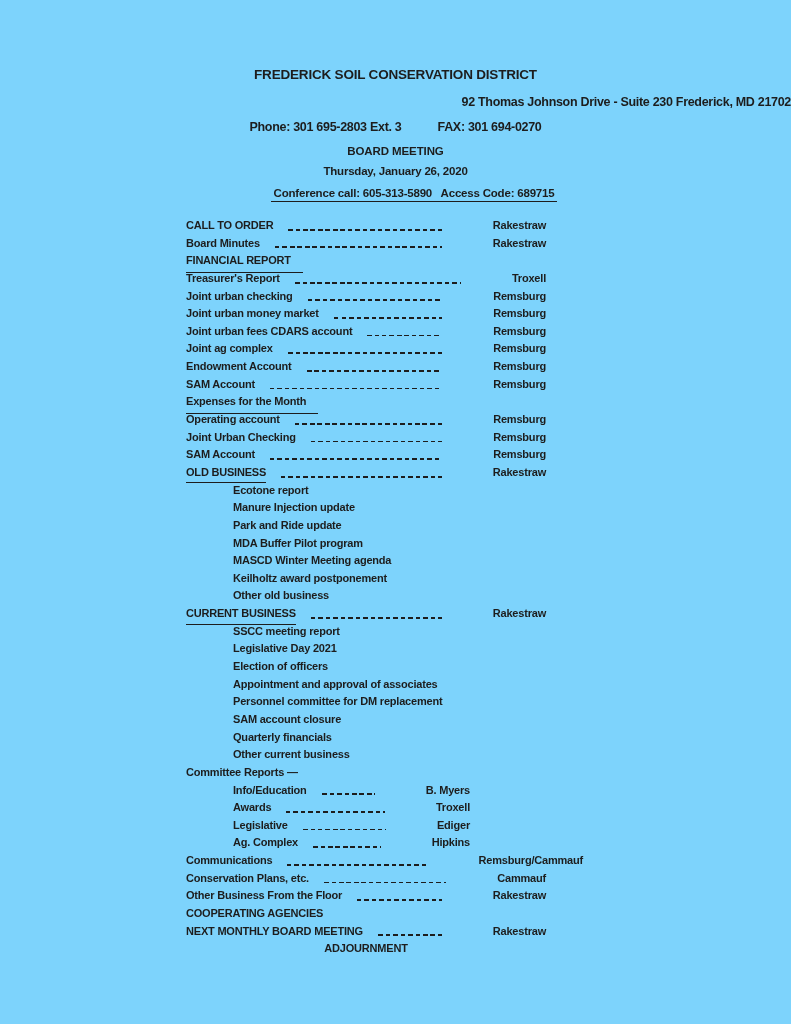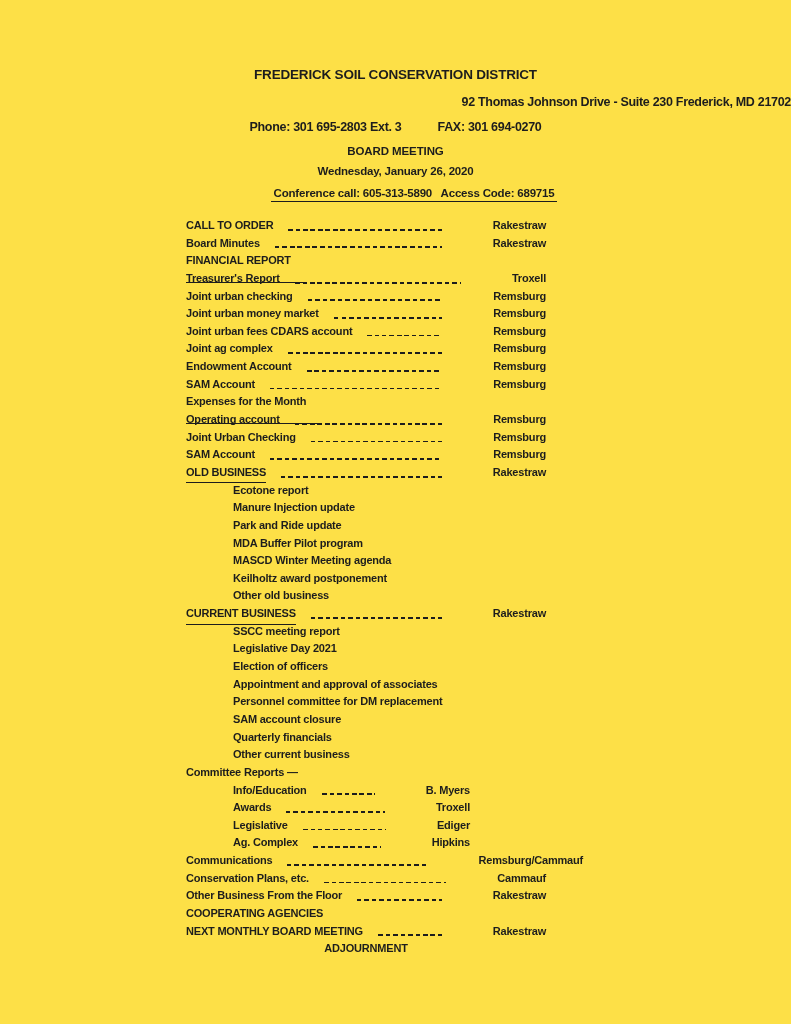--- a/index.html
+++ b/index.html
@@ -1,19 +1,19 @@
 <!DOCTYPE html>
 <html><head>
 <meta charset="utf-8">
 <style>
   html,body{margin:0;padding:0;background:#ffffff;}
   .page{
     position:relative;
     width:791px;height:1024px;
-    background:#fde047;
+    background:#7dd3fc;
     color:#1d1d1d;
     font-family:"Liberation Sans","DejaVu Sans",sans-serif;
     font-weight:700;
     overflow:hidden;
   }
   
   .header{position:absolute;top:66px;left:0;width:100%;text-align:center;}
   .org{font-size:13.5px;line-height:17px;letter-spacing:-0.2px;}
   .address{font-size:12.5px;line-height:16px;margin-top:11px;letter-spacing:-0.3px;text-align:right;}
   .phoneline{font-size:12.5px;line-height:16px;margin-top:9px;letter-spacing:-0.3px;}
@@ -32,21 +32,21 @@
   }
   
   .agenda{
     position:absolute;left:186px;top:219px;width:360px;
     font-size:11px;letter-spacing:-0.2px;
   }
   .row{display:flex;height:17.65px;align-items:flex-start;gap:14px;}
   .row .label{line-height:13.5px;white-space:pre;}
   .row .name{line-height:13.5px;white-space:pre;margin-left:36px;}
   .label.u{border-bottom:1.5px solid currentColor;padding-bottom:3px;}
-  .t-heading .label{border-bottom:1.5px solid currentColor;padding-right:12px;padding-bottom:14px;}
+  .t-heading .label{border-bottom:1.5px solid currentColor;padding-right:12px;padding-bottom:4px;}
   .ind{margin-left:47px;}
   .row.short{width:237px;}
   .row.wide{width:397px;}
   .t-center{display:block;text-align:center;}
   .dashes{
     flex:1 1 auto;
     height:1.8px;
     align-self:flex-end;
     margin:0 1px 6px 1px;
     background:repeating-linear-gradient(90deg,#1d1d1d 0 4.5px,transparent 4.5px 7.5px);
@@ -57,21 +57,21 @@
 
 <div class="page">
 
   <div class="header">
     <div class="org">FREDERICK SOIL CONSERVATION DISTRICT</div>
     <div class="address">92 Thomas Johnson Drive - Suite 230 Frederick, MD 21702</div>
     <div class="phoneline">
       <span>Phone: 301 695-2803 Ext. 3</span><span class="fax">FAX: 301 694-0270</span>
     </div>
     <div class="meeting">BOARD MEETING</div>
-    <div class="dateline">Wednesday, January 26, 2020</div>
+    <div class="dateline">Thursday, January 26, 2020</div>
     <div class="confwrap">
       <span class="conference">Conference call: 605-313-5890   Access Code: 689715</span>
     </div>
   </div>
 
   <div class="agenda">
       <div class="row t-leader">
         <span class="label">CALL TO ORDER</span>
         <span class="dashes"></span>
         <span class="name">Rakestraw</span>

